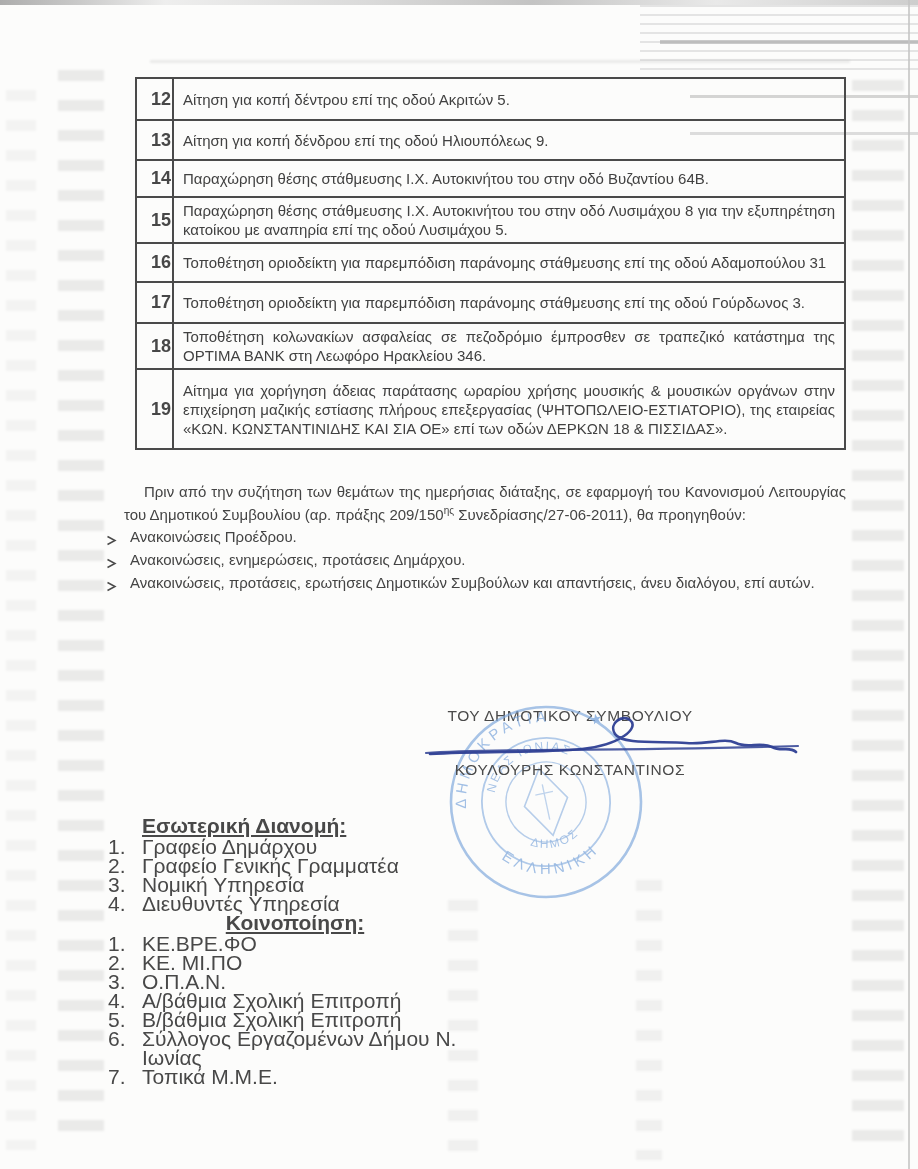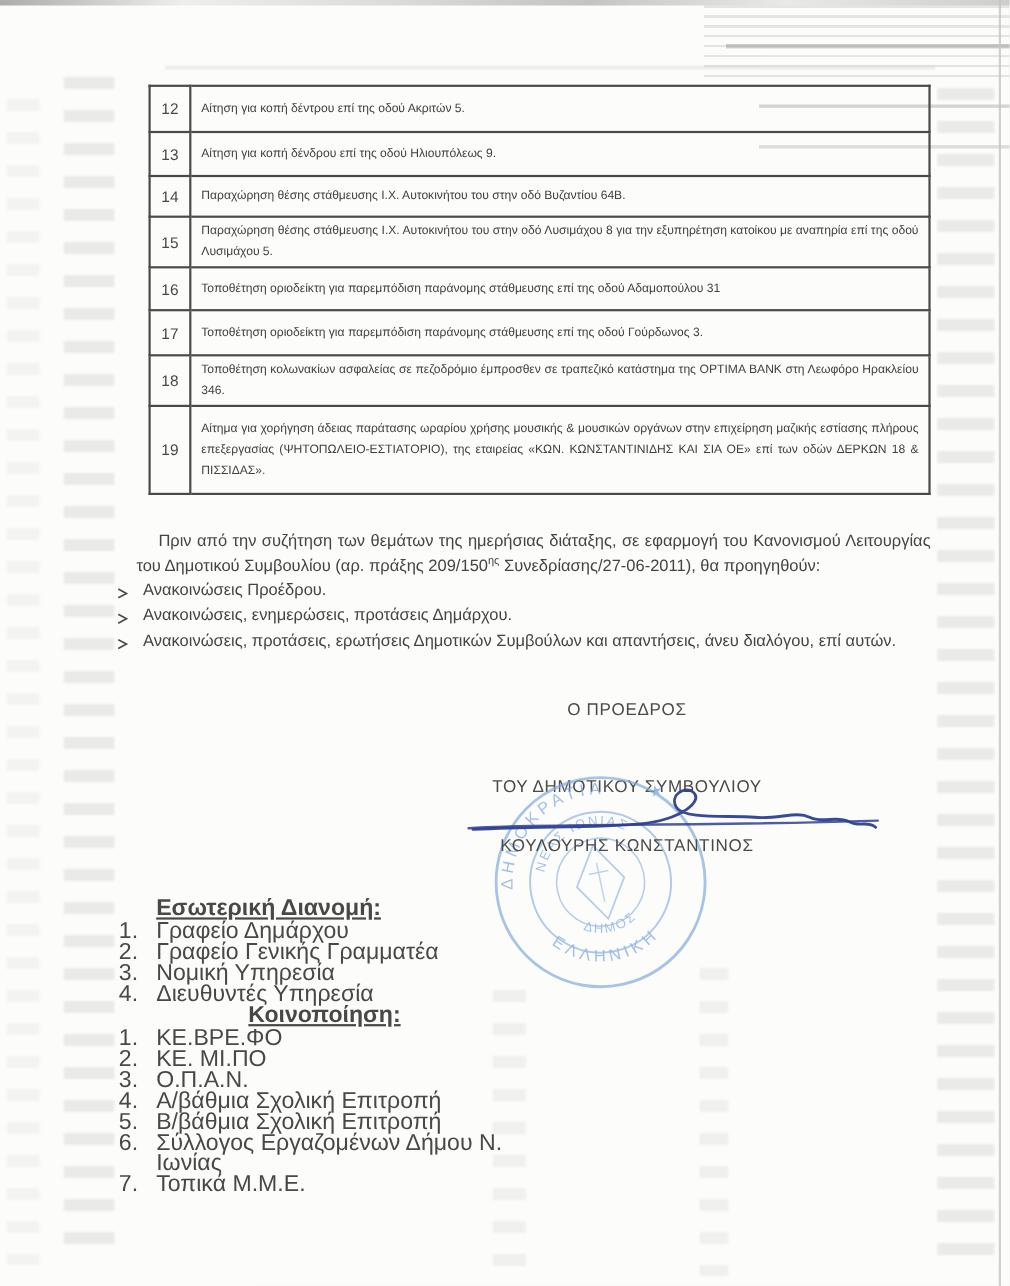--- a/index.html
+++ b/index.html
@@ -30,22 +30,22 @@
   .noise-col{background:repeating-linear-gradient(180deg,rgba(130,130,130,.14) 0 11px,rgba(0,0,0,0) 11px 30px);filter:blur(1px);}
   .art-leftcol{left:58px;top:70px;width:46px;height:1080px;}
   .art-leftcol2{left:6px;top:90px;width:30px;height:1060px;opacity:.5;}
   .art-rightcol{left:852px;top:80px;width:52px;height:1070px;}
   .art-midcol1{left:448px;top:900px;width:30px;height:260px;opacity:.7;}
   .art-midcol2{left:636px;top:880px;width:26px;height:280px;opacity:.7;}
   .art-rightedge{left:908px;top:0;width:2px;height:1169px;background:#c4c4c4;opacity:.8;}
   
   .agenda{position:absolute;left:135px;top:77px;width:711px;border-collapse:collapse;}
   .agenda td{border:2px solid var(--table-border);vertical-align:middle;}
-  .agenda td.num{width:33px;text-align:center;font-weight:400;font-size:14px;color:#474747;}
-  .agenda td.desc{padding:3px 9px;font-size:11px;line-height:19px;color:#414141;}
+  .agenda td.num{width:33px;text-align:right;font-weight:700;font-size:18px;color:#474747;}
+  .agenda td.desc{padding:3px 9px;font-size:15px;line-height:19px;color:#414141;}
   .agenda td.just{text-align:justify;}
   .rh-12{height:42px}.rh-13{height:40px}.rh-14{height:37px}.rh-15{height:42px}
   .rh-16{height:39px}.rh-17{height:41px}.rh-18{height:41px}.rh-19{height:80px}
   
   .preamble{position:absolute;left:104px;top:482px;width:742px;font-size:15px;line-height:19.3px;color:#444;}
   .preamble p{margin:0 0 0 20px;width:722px;text-align:justify;text-indent:20px;}
   .bullets{margin-top:2px;}
   .bullet{display:flex;align-items:flex-start;}
   .bullet .arrow{flex:0 0 24px;padding-top:4px;padding-left:2px;}
   .bullet .btext{flex:1;}
@@ -138,21 +138,20 @@
       </div>
       <div class="bullet">
         <span class="arrow"><svg width="11" height="11" viewBox="0 0 11 11">
               <path d="M1.5 1.5 L9 5.5 L1.5 9.5" fill="none" stroke="#4a4a4a" stroke-width="1.5"></path>
             </svg></span>
         <span class="btext just">Ανακοινώσεις, προτάσεις, ερωτήσεις Δημοτικών Συμβούλων και απαντήσεις, άνευ διαλόγου, επί αυτών.</span>
       </div>
     </div>
   </div>
 
-  <div class="sig-line1">Ο ΠΡΟΕΔΡΟΣ</div>
   <div class="sig-line2">ΤΟΥ ΔΗΜΟΤΙΚΟΥ ΣΥΜΒΟΥΛΙΟΥ</div>
 
   <svg class="stamp" width="216" height="216" viewBox="0 0 216 216">
     <defs>
       <path id="outTop" d="M 28 108 A 80 80 0 0 1 188 108"></path>
       <path id="outBot" d="M 36 108 A 72 72 0 0 0 180 108"></path>
       <path id="inTop" d="M 56 108 A 52 52 0 0 1 160 108"></path>
       <path id="inBot" d="M 62 108 A 46 46 0 0 0 154 108"></path>
     </defs>
     <circle class="ring" cx="108" cy="108" r="95" stroke-width="2.6" opacity=".85"></circle>

